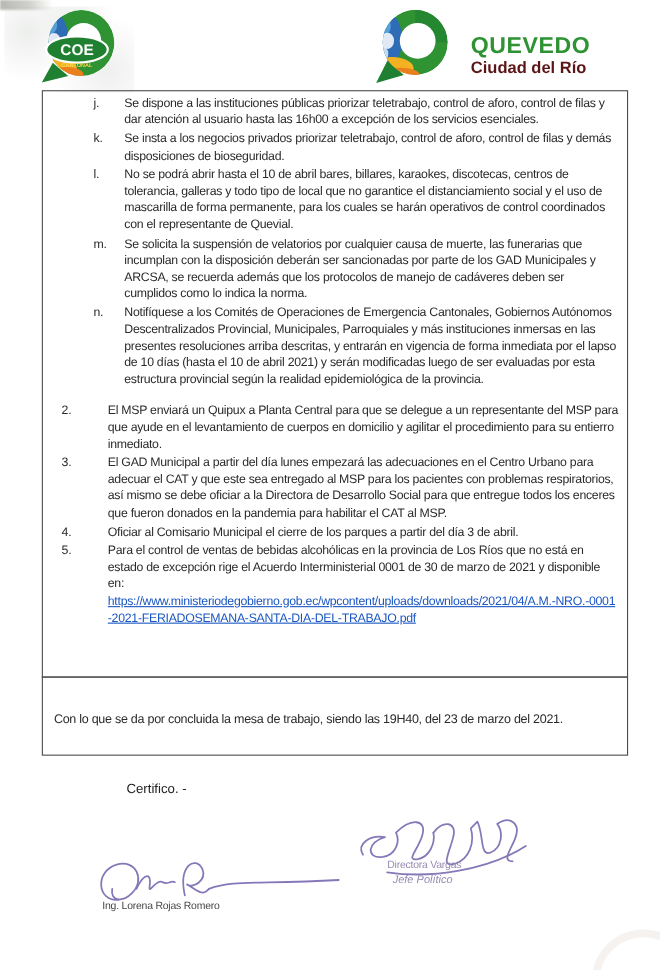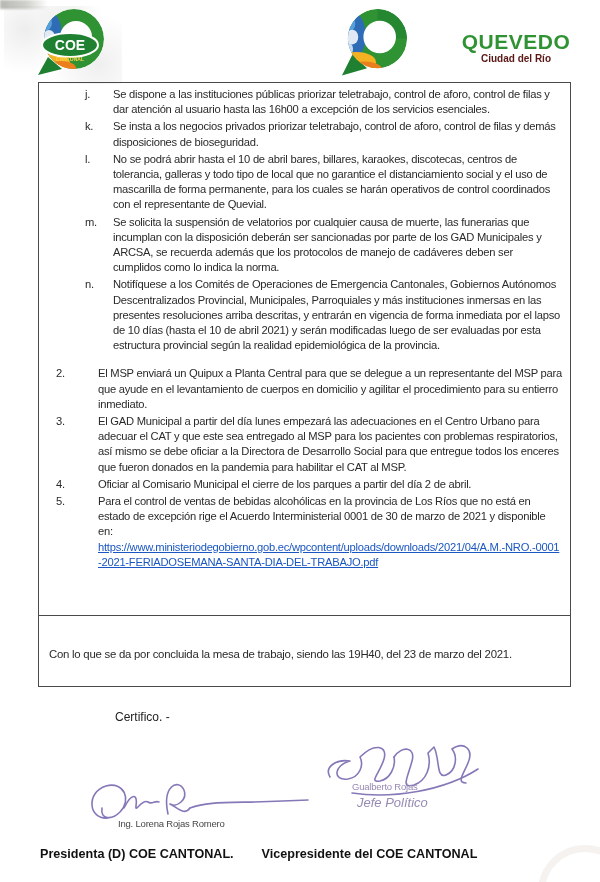--- a/index.html
+++ b/index.html
@@ -20,23 +20,23 @@
   .logo-ghost{position:absolute;left:4px;top:6px;width:118px;height:78px;
     background:
       radial-gradient(circle at 18% 30%, rgba(150,160,150,.18), transparent 40%),
       radial-gradient(circle at 80% 75%, rgba(140,150,140,.15), transparent 45%),
       radial-gradient(circle at 55% 10%, rgba(120,140,120,.12), transparent 35%);
   }
 
   
   .coe-logo{position:absolute;left:12px;top:5px;width:112px;height:76px;}
   .quevedo-logo{position:absolute;left:328px;top:6px;width:246px;height:74px;}
-  .quevedo-wordmark{position:absolute;left:115px;top:26px;width:146px;text-align:center;}
+  .quevedo-wordmark{position:absolute;left:100px;top:26px;width:146px;text-align:left;}
   .quevedo-name{font-size:21px;font-weight:bold;letter-spacing:.5px;color:#2f9333;line-height:20px;}
-  .quevedo-tag{font-size:10px;font-weight:bold;color:#5a1616;margin-top:1px;}
+  .quevedo-tag{font-size:15px;font-weight:bold;color:#5a1616;margin-top:1px;}
   svg text{font-family:"Liberation Sans", sans-serif;}
 
   
   .main-box{position:absolute;left:38px;top:82px;width:533px;height:534px;
     border:1.6px solid #4a4a4a;box-sizing:border-box;overflow:hidden;
     padding:4px 8px 0 0;}
   .closing-box{position:absolute;left:38px;top:614.5px;width:533px;height:72px;
     border:1.6px solid #4a4a4a;box-sizing:border-box;overflow:hidden;}
   .closing-text{margin:32px 10px 0 10px;font-size:11.4px;letter-spacing:-0.25px;}
 
@@ -49,23 +49,23 @@
   .numbered .lbl{flex:0 0 42px;}
   .txt{flex:1;display:block;}
   .doc-link{display:block;color:#1b57c2;text-decoration:underline;word-break:break-all;}
 
   
   .certifico{position:absolute;left:115px;top:710px;font-size:12px;font-weight:normal;color:#222;}
   .sig{position:absolute;}
   .sig path{fill:none;stroke:#8678b8;stroke-width:1.6;stroke-linecap:round;stroke-linejoin:round;}
   .sig-left{left:80px;top:774px;}
   .sig-right{left:322px;top:739px;}
-  .sig-name-left{position:absolute;left:93px;top:818px;font-size:9.5px;color:#464646;letter-spacing:-0.2px;margin-left:25px;}
+  .sig-name-left{position:absolute;left:93px;top:818px;font-size:9.5px;color:#464646;letter-spacing:-0.2px;}
   .sig-name-right{position:absolute;left:352px;top:781px;font-size:9.5px;color:#978ab3;letter-spacing:-0.2px;}
-  .sig-title-right{position:absolute;left:357px;top:795px;font-size:13px;font-style:italic;color:#978ab3;}
+  .sig-title-right{position:absolute;left:357px;top:795px;font-size:10px;font-style:italic;color:#978ab3;}
   .roles{position:absolute;left:40px;top:847px;font-size:12.6px;font-weight:bold;color:#111;white-space:nowrap;}
   .roles .gap{display:inline-block;width:28px;}
 </style>
 </head>
 <body>
 
 <div class="page">
 
   <div class="smudge"></div>
   <div class="logo-ghost"></div>
@@ -177,21 +177,21 @@
           <span class="lbl">3.</span>
           <span class="txt">
             <span>El GAD Municipal a partir del día lunes empezará las adecuaciones en el Centro Urbano para adecuar el CAT y que este sea entregado al MSP para los pacientes con problemas respiratorios, así mismo se debe oficiar a la Directora de Desarrollo Social para que entregue todos los enceres que fueron donados en la pandemia para habilitar el CAT al MSP.</span>
             
           </span>
         </div>
 
         <div class="item">
           <span class="lbl">4.</span>
           <span class="txt">
-            <span>Oficiar al Comisario Municipal el cierre de los parques a partir del día 2 de abril.</span>
+            <span>Oficiar al Comisario Municipal el cierre de los parques a partir del día 3 de abril.</span>
             
           </span>
         </div>
 
         <div class="item">
           <span class="lbl">5.</span>
           <span class="txt">
             <span>Para el control de ventas de bebidas alcohólicas en la provincia de Los Ríos que no está en estado de excepción rige el Acuerdo Interministerial 0001 de 30 de marzo de 2021 y disponible en:</span>
             <a class="doc-link" href="#">https://www.ministeriodegobierno.gob.ec/wpcontent/uploads/downloads/2021/04/A.M.-NRO.-0001-2021-FERIADOSEMANA-SANTA-DIA-DEL-TRABAJO.pdf</a>
           </span>
@@ -211,20 +211,17 @@
     <path d="M 88 40 C 82 12 98 4 104 16 C 108 26 96 34 90 30 C 98 34 104 42 110 34"></path>
     <path d="M 110 34 C 132 26 152 30 228 26"></path>
   </svg>
   <div class="sig-name-left">Ing. Lorena Rojas Romero</div>
 
   <svg class="sig sig-right" width="165" height="68" viewBox="0 0 165 68">
     <path d="M 8 38 C 2 28 14 20 28 22 C 12 26 10 42 26 40 C 38 38 42 26 38 18 C 52 4 66 6 62 20 C 58 34 46 44 58 42 C 68 40 74 28 72 18"></path>
     <path d="M 72 18 C 80 6 94 8 90 22 C 86 38 78 50 92 46 C 104 42 110 28 106 14 L 112 8 C 118 20 114 40 124 36 C 134 32 136 18 130 10 C 142 2 152 10 146 24 C 142 34 134 44 144 44"></path>
     <path d="M 30 54 C 70 60 122 52 156 30"></path>
   </svg>
-  <div class="sig-name-right">Gualberto Rojas</div>
+  <div class="sig-name-right">Directora Vargas</div>
   <div class="sig-title-right">Jefe Político</div>
 
-  <div class="roles">
-    <span>Presidenta (D) COE CANTONAL.</span><span class="gap"></span><span>Vicepresidente del COE CANTONAL</span>
-  </div>
 
 </div>
 
 </body></html>

